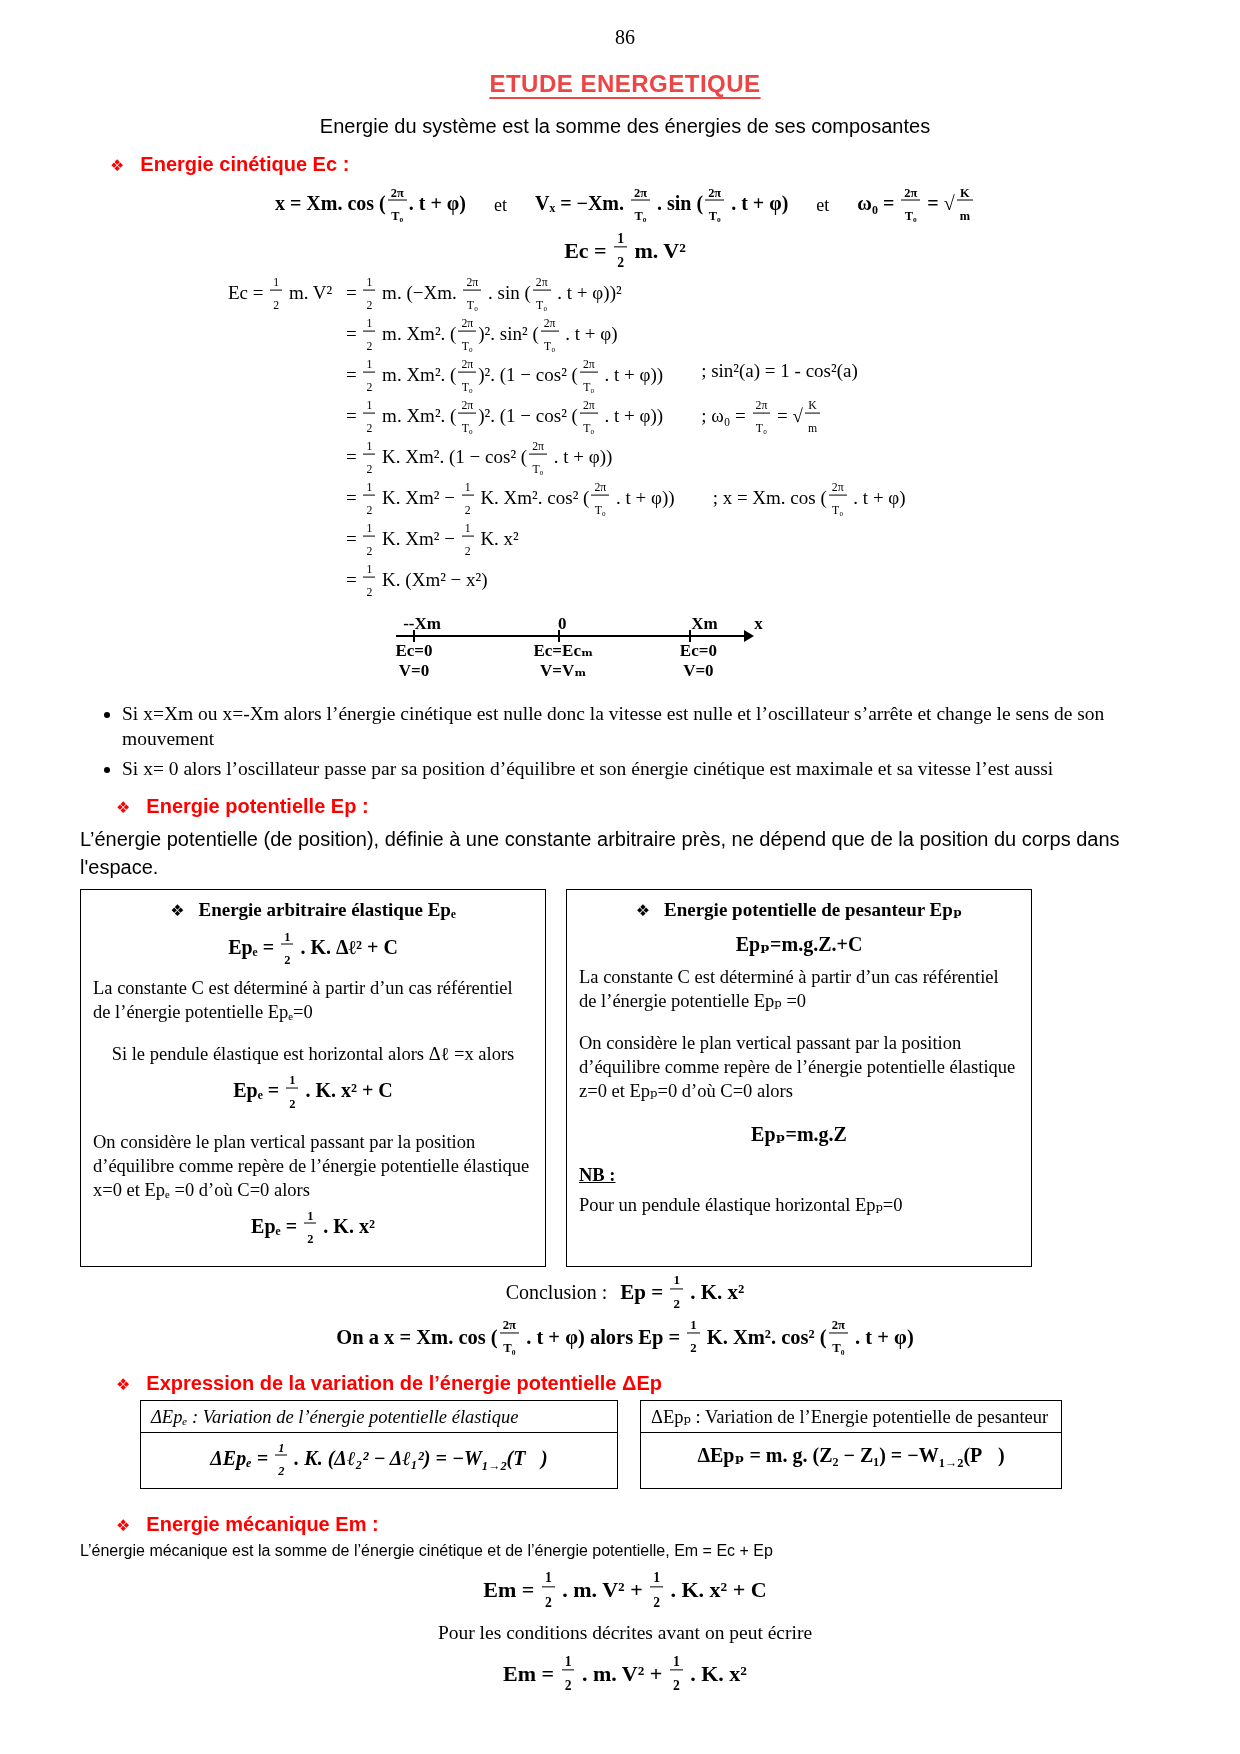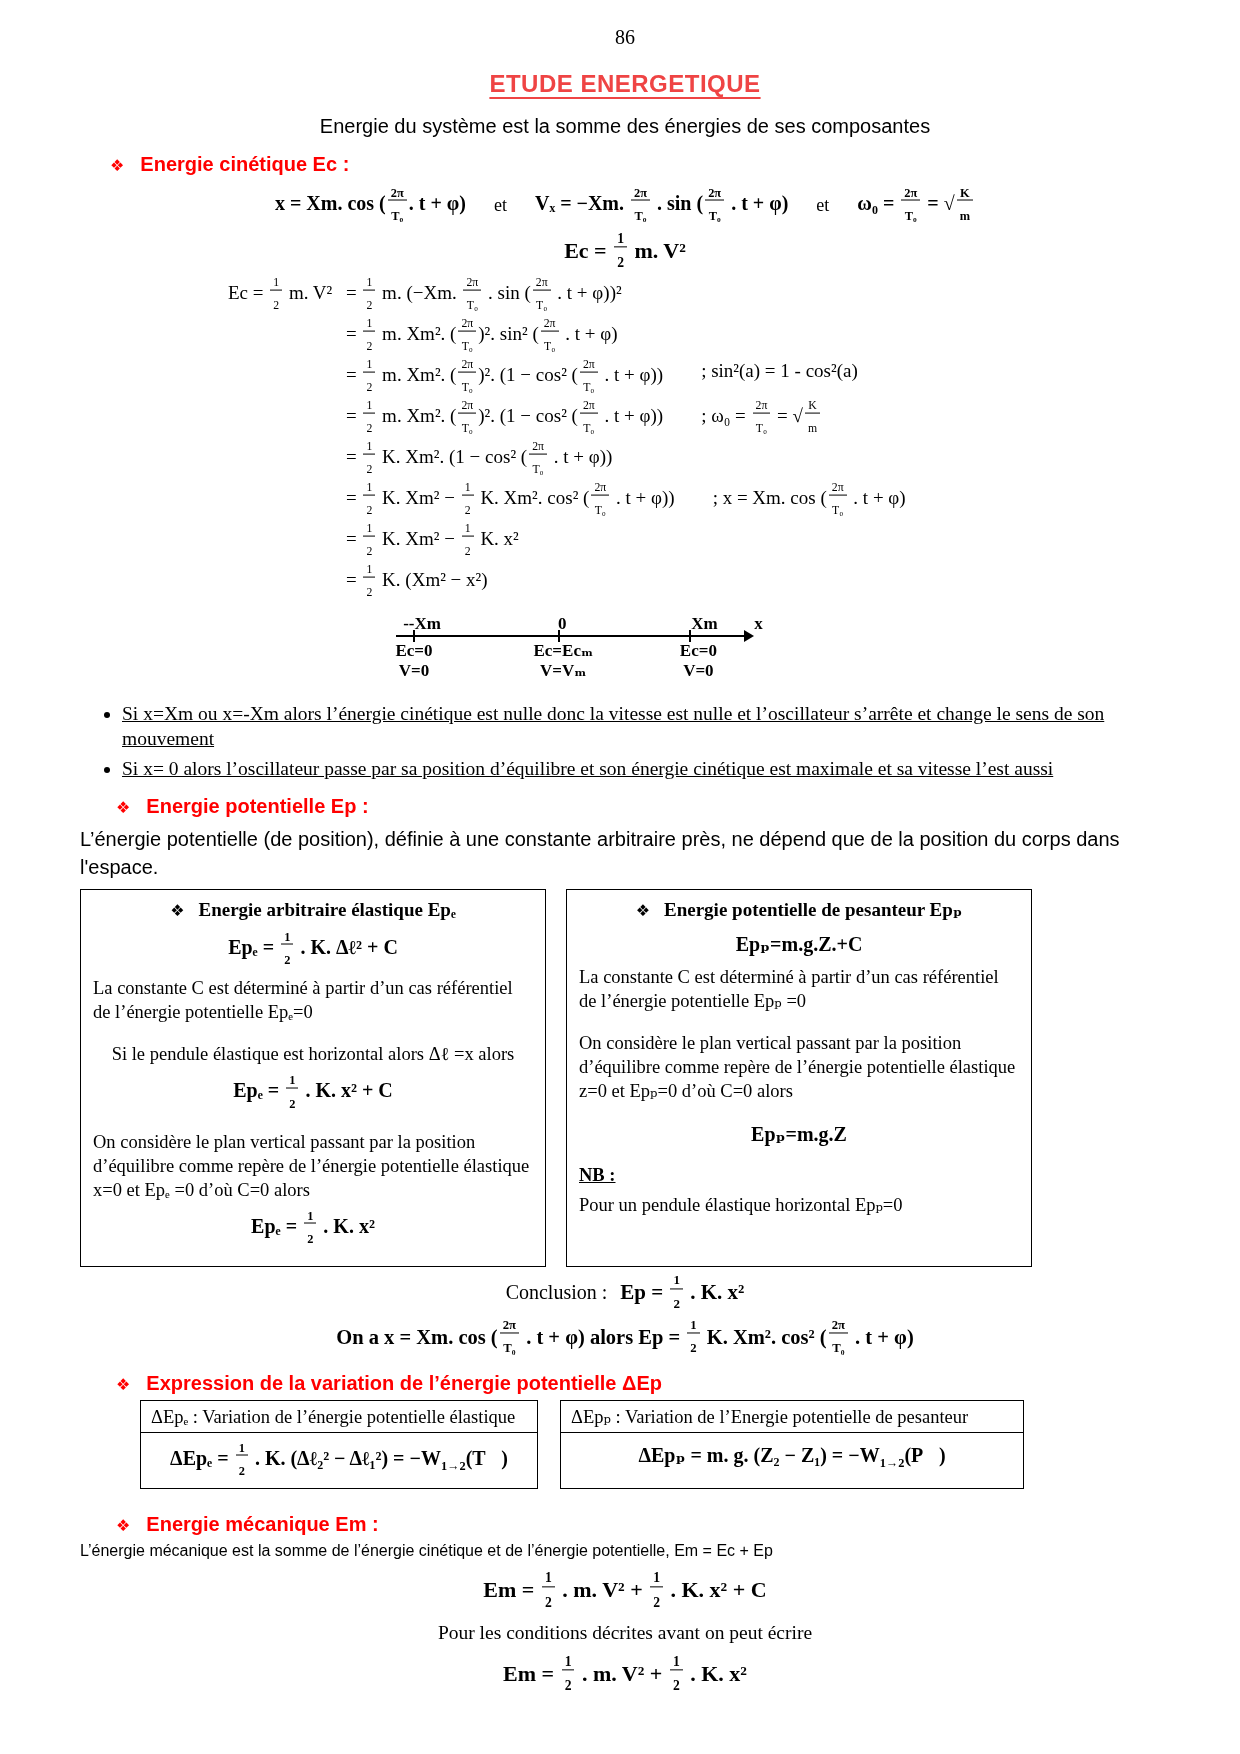--- a/index.html
+++ b/index.html
@@ -63,43 +63,43 @@
   .tick { position:absolute; top:-5px; width:2px; height:12px; background:#000; }
   .t0 { left:5%; } .t1 { left:46.5%; } .t2 { left:84%; }
   .arrowhead { position:absolute; right:-9px; top:-5px; width:0; height:0;
     border-left:10px solid #000; border-top:6px solid transparent; border-bottom:6px solid transparent; }
   .axis-groups { position:relative; height:50px; margin-top:4px; }
   .agroup { position:absolute; display:flex; flex-direction:column; align-items:center; line-height:1.2; }
   .ag0 { left:5%; transform:translateX(-50%); }
   .ag1 { left:46.5%; transform:translateX(-50%); }
   .ag2 { left:84%; transform:translateX(-50%); }
 
-  .obs { margin:10px 0 0 24px; padding-left:18px; font-size:19.5px;text-decoration:underline; }
+  .obs { margin:10px 0 0 24px; padding-left:18px; font-size:19.5px; }
   .obs li { margin-bottom:4px; }
 
   .pot-intro { margin-top:6px; font-family:"Liberation Sans","DejaVu Sans",sans-serif; font-size:20px; line-height:1.4; }
 
   .pboxes { display:flex; gap:20px; width:952px; margin-top:8px; align-items:stretch; }
   .pbox { border:1.6px solid #000; width:466px; padding:8px 12px 10px; font-size:18.5px; }
   .pbox-title { display:flex; justify-content:center; align-items:baseline; gap:14px; font-weight:700; font-size:19px; }
   .bmath { text-align:center; font-weight:700; font-size:20px; margin:8px 0; }
   .boxp { margin:6px 0; }
   .boxp.gap { margin-top:18px; }
   .boxp.center { text-align:center; }
   .nb-row { margin-top:16px; }
   .nb-label { font-weight:700; text-decoration:underline; }
 
   .conclusion { margin-top:8px; text-align:center; font-size:20px; }
   .conclusion .math { font-size:21px; margin-left:8px; }
   .onax { margin-top:6px; text-align:center; font-size:20.5px; font-weight:700; }
 
   .vboxes { display:flex; gap:22px; margin:4px 0 0 60px; }
   .vbox { border:1.6px solid #000; }
-  .vbox.elastic { width:398px; }
-  .vbox.gravity { width:464px; }
+  .vbox.elastic { width:478px;font-style:italic; }
+  .vbox.gravity { width:422px; }
   .vtitle { padding:4px 10px 3px; border-bottom:1.2px solid #000; font-size:18.5px; }
   .vformula { padding:9px 10px; text-align:center; font-weight:700; font-size:20px; }
 
   .mech-intro { margin-top:4px; font-family:"Liberation Sans","DejaVu Sans",sans-serif; font-size:16px; }
   .mech-f { margin-top:10px; font-size:22px; }
   .mech-note { margin-top:8px; text-align:center; font-size:19.5px; }
 </style>
 </head>
 <body>
 

